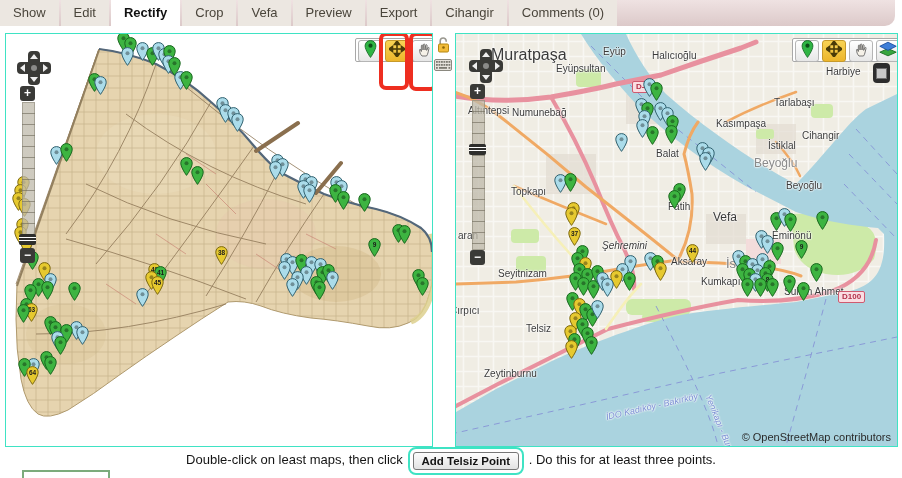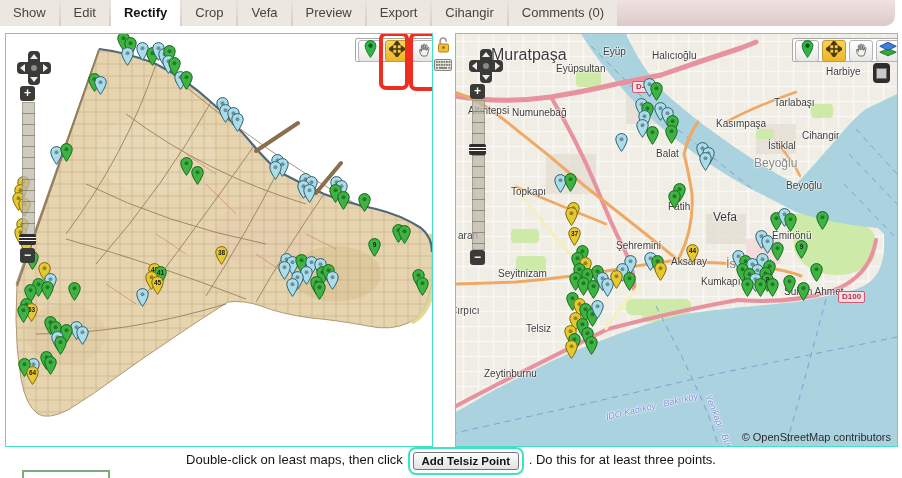--- a/index.html
+++ b/index.html
@@ -610,21 +610,21 @@
       <span class="map-label" style="left: 260px; top: 84px; font-size: 10px;">Kasımpaşa</span>
       <span class="map-label" style="left: 346px; top: 96px; font-size: 10px;">Cihangir</span>
       <span class="map-label" style="left: 312px; top: 106px; font-size: 10px;">İstiklal</span>
       <span class="map-label" style="left: 298px; top: 122px; font-size: 12px; color: rgb(138, 138, 138);">Beyoğlu</span>
       <span class="map-label" style="left: 200px; top: 114px; font-size: 10px;">Balat</span>
       <span class="map-label" style="left: 330px; top: 146px; font-size: 10px;">Beyoğlu</span>
       <span class="map-label" style="left: 55px; top: 152px; font-size: 10px;">Topkapı</span>
       <span class="map-label" style="left: 212px; top: 167px; font-size: 10px;">Fatih</span>
       <span class="map-label" style="left: 257px; top: 176px; font-size: 12px;">Vefa</span>
       <span class="map-label" style="left: 316px; top: 196px; font-size: 10px;">Eminönü</span>
-      <span class="map-label" style="left: 160px; top: 206px; font-size: 10px;">Şehremini</span>
+      <span class="map-label" style="left: 146px; top: 206px; font-size: 10px; font-style: italic;">Şehremini</span>
       <span class="map-label" style="left: 215px; top: 222px; font-size: 10px;">Aksaray</span>
       <span class="map-label" style="left: 270px; top: 222px; font-size: 13px; color: rgb(125, 125, 125);">İstanbul</span>
       <span class="map-label" style="left: 245px; top: 242px; font-size: 10px;">Kumkapı</span>
       <span class="map-label" style="left: 42px; top: 234px; font-size: 10px;">Seyitnizam</span>
       <span class="map-label" style="left: 328px; top: 252px; font-size: 10px;">Sultan Ahmet</span>
       <span class="map-label" style="left: 70px; top: 289px; font-size: 10px;">Telsiz</span>
       <span class="map-label" style="left: 28px; top: 334px; font-size: 10px;">Zeytinburnu</span>
       <span class="map-label" style="left: 2px; top: 196px; font-size: 10px;">aran</span>
       <span class="map-label" style="left: -6px; top: 271px; font-size: 10px;">Çırpıcı</span>
       <span class="map-label" style="left: 150px; top: 378px; font-size: 9px; color: rgb(123, 143, 212); transform: rotate(-13deg); font-style: italic;">İDO Kadıköy - Bakırköy</span>

